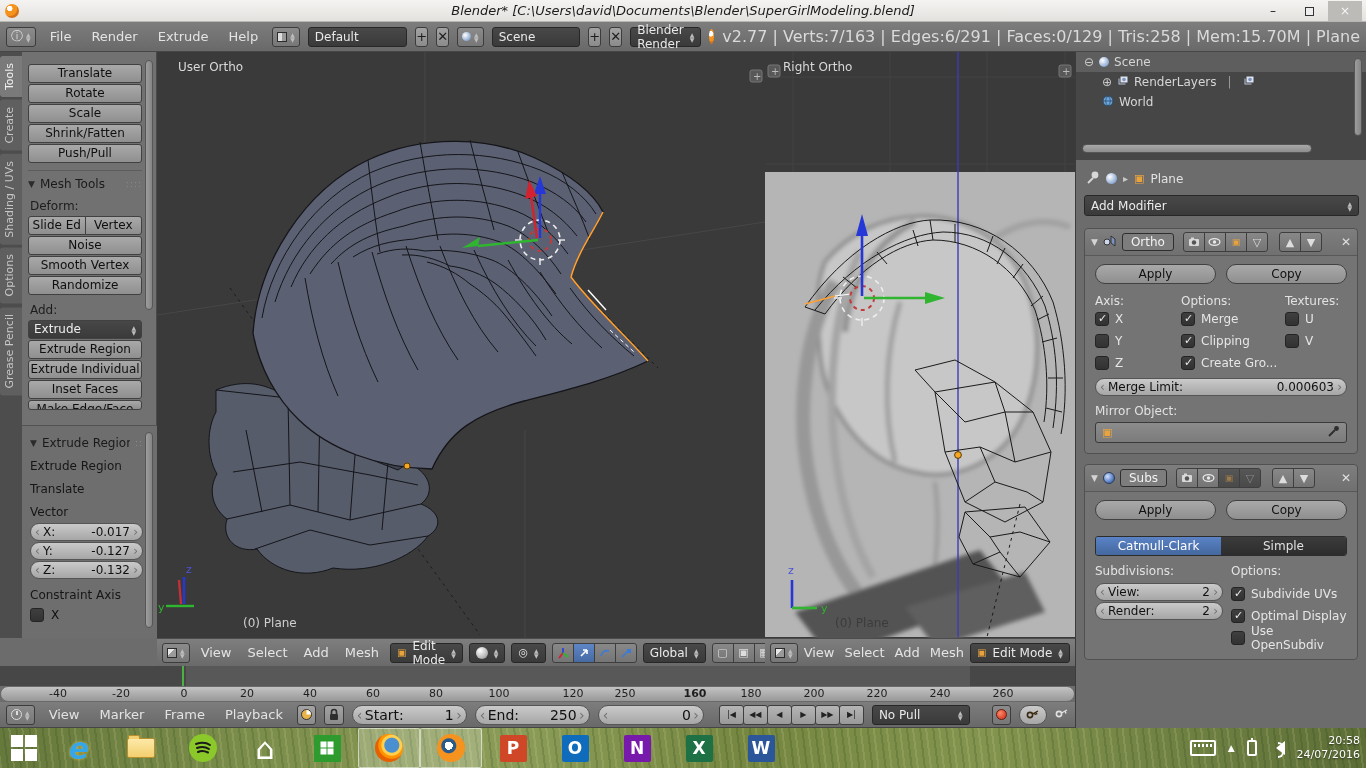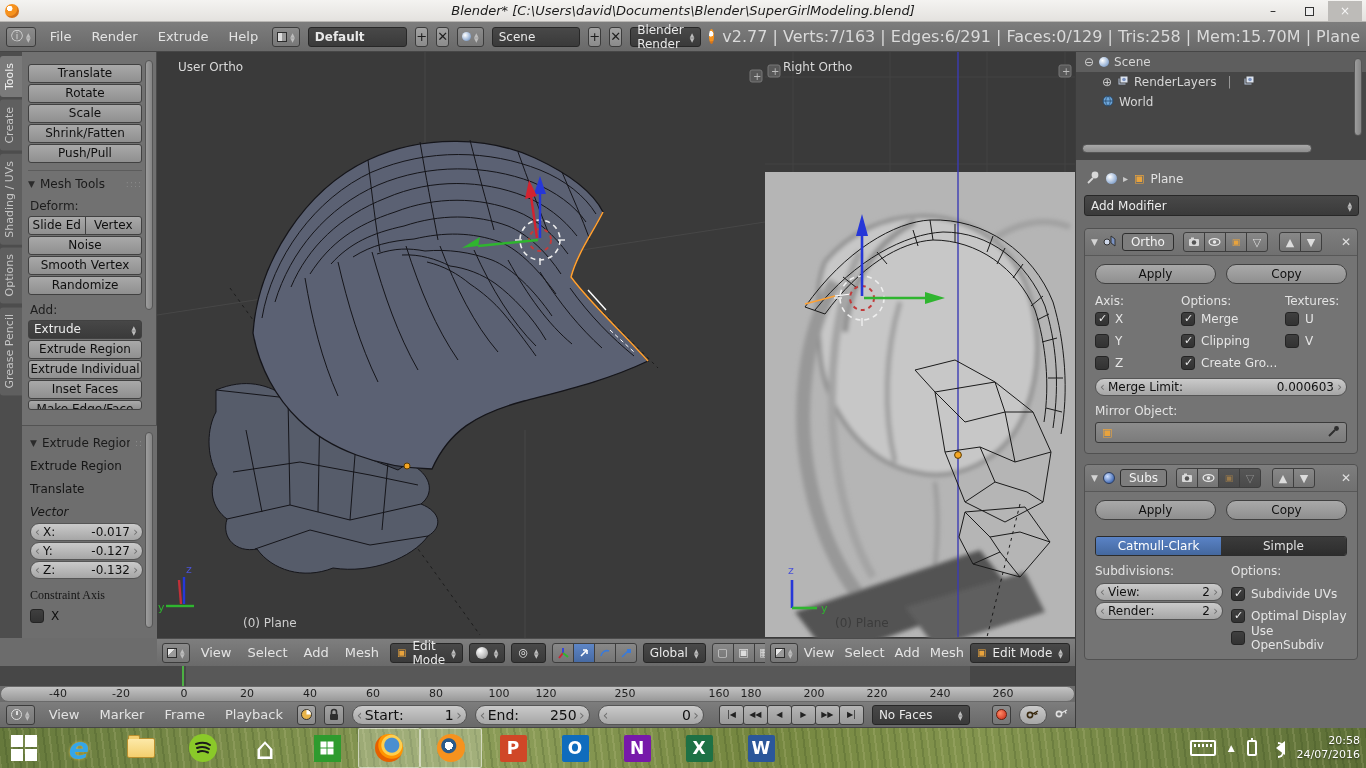--- a/index.html
+++ b/index.html
@@ -122,21 +122,21 @@
         <span class="arr2"></span>
       </span>
     <span class="menu-lbl">File</span>
     <span class="menu-lbl">Render</span>
     <span class="menu-lbl">Extrude</span>
     <span class="menu-lbl">Help</span>
     <span class="iconbtn">
         <span style="display:inline-block;width:10px;height:10px;background:linear-gradient(90deg,#ddd 45%,#555 45% 55%,#999 55%);border:1px solid #2c2c2c;"></span>
         <span class="arr2"></span>
       </span>
-    <span class="dd" style="width:268px;justify-content:space-between;font-weight:bold;">
+    <span class="dd" style="width:268px;justify-content:space-between;">
         <span>Default</span>
       </span>
     <span class="sqbtn">+</span>
     <span class="sqbtn">✕</span>
     <span class="iconbtn">
         <span style="width:9px;height:9px;border-radius:50%;background:radial-gradient(circle at 35% 35%,#fff,#9db6d8 60%,#5a7aa8);display:inline-block;"></span>
         <span class="arr2"></span>
       </span>
     <span class="dd" style="width:236px;justify-content:space-between;">
         <span>Scene</span>
@@ -191,34 +191,34 @@
     <div class="tbtn" style="height:10px;">Make Edge/Face</div>
 
     <div class="oppanel">
       <div class="panel-head">
         <span style="font-size:9px;color:#2b2b2b;">▼</span>
         <span style="overflow:hidden;max-width:96px;">Extrude Region and</span>
         <span class="grip">::</span>
       </div>
       <div class="oplabel">Extrude Region</div>
       <div class="oplabel">Translate</div>
-      <div class="oplabel" style="margin-bottom:4px;font-style:italic;">Vector</div>
+      <div class="oplabel" style="margin-bottom:4px;">Vector</div>
       <div class="nf">
           <span>X:</span>
           <span>-0.017</span>
         </div>
       <div class="nf">
           <span>Y:</span>
           <span>-0.127</span>
         </div>
       <div class="nf">
           <span>Z:</span>
           <span>-0.132</span>
         </div>
-      <div class="oplabel" style="margin-bottom:5px;font-family:Liberation Serif, serif;">Constraint Axis</div>
+      <div class="oplabel" style="margin-bottom:5px;">Constraint Axis</div>
       <div class="cbrow">
           <span class="cb"></span>
           <span>X</span>
         </div>
     </div>
     <div class="vscroll" style="right:3px;top:8px;height:250px;"></div>
     <div class="vscroll" style="right:3px;top:380px;height:196px;"></div>
   </div>
 
   <svg class="abs" style="left:157px;top:52px;" width="608" height="586">
@@ -727,23 +727,23 @@
   </div>
   <div class="abs tl-ruler">
     <span class="tick" style="left:35px;">-40</span>
     <span class="tick" style="left:98px;">-20</span>
     <span class="tick" style="left:161px;">0</span>
     <span class="tick" style="left:224px;">20</span>
     <span class="tick" style="left:287px;">40</span>
     <span class="tick" style="left:350px;">60</span>
     <span class="tick" style="left:413px;">80</span>
     <span class="tick" style="left:476px;">100</span>
-    <span class="tick" style="left:523px;">120</span>
+    <span class="tick" style="left:550px;">120</span>
     <span class="tick" style="left:602px;">250</span>
-    <span class="tick" style="left:696px;">160</span>
+    <span class="tick" style="left:672px;font-weight:bold;">160</span>
     <span class="tick" style="left:728px;">180</span>
     <span class="tick" style="left:791px;">200</span>
     <span class="tick" style="left:854px;">220</span>
     <span class="tick" style="left:917px;">240</span>
     <span class="tick" style="left:980px;">260</span>
   </div>
   <div class="abs bbar tl-header">
     <span class="iconbtn">
         <span style="width:11px;height:11px;border-radius:50%;border:1.5px solid #ddd;display:inline-block;position:relative;">
           <span style="position:absolute;left:4px;top:1px;width:1.5px;height:4px;background:#ddd;"></span>
@@ -779,21 +779,21 @@
       </span>
     <span style="display:flex;margin-left:8px;">
       <span class="pbtn">|◀</span>
       <span class="pbtn">◀◀</span>
       <span class="pbtn">◀</span>
       <span class="pbtn">▶</span>
       <span class="pbtn">▶▶</span>
       <span class="pbtn">▶|</span>
     </span>
     <span class="dd" style="width:110px;justify-content:space-between;">
-        <span>No Faces</span>
+        <span>No Pull</span>
         <span class="arr2"></span>
       </span>
     <span style="width:22px;height:20px;border-radius:3px;background:linear-gradient(#8b8b8b,#777);border:1px solid #3c3c3c;display:inline-flex;align-items:center;justify-content:center;margin-left:14px;">
         <span style="width:11px;height:11px;border-radius:50%;background:radial-gradient(circle at 35% 35%,#ff8a66,#d8442e 70%);border:1px solid #6a1a0a;display:inline-block;"></span>
       </span>
     <span style="flex:1;height:20px;border-radius:10px;background:linear-gradient(#cacaca,#a6a6a6);border:1px solid #555;display:inline-flex;align-items:center;padding:0 6px;">
         <svg width="14" height="13">
           <circle cx="4" cy="7" r="2.6" fill="none" stroke="#3a2a10" stroke-width="1.6"></circle>
           <path d="M6.5,6 L12,3 M10,4 L11,6.5 M8.5,5 L9.5,7" stroke="#3a2a10" stroke-width="1.4" fill="none"></path>
         </svg>

